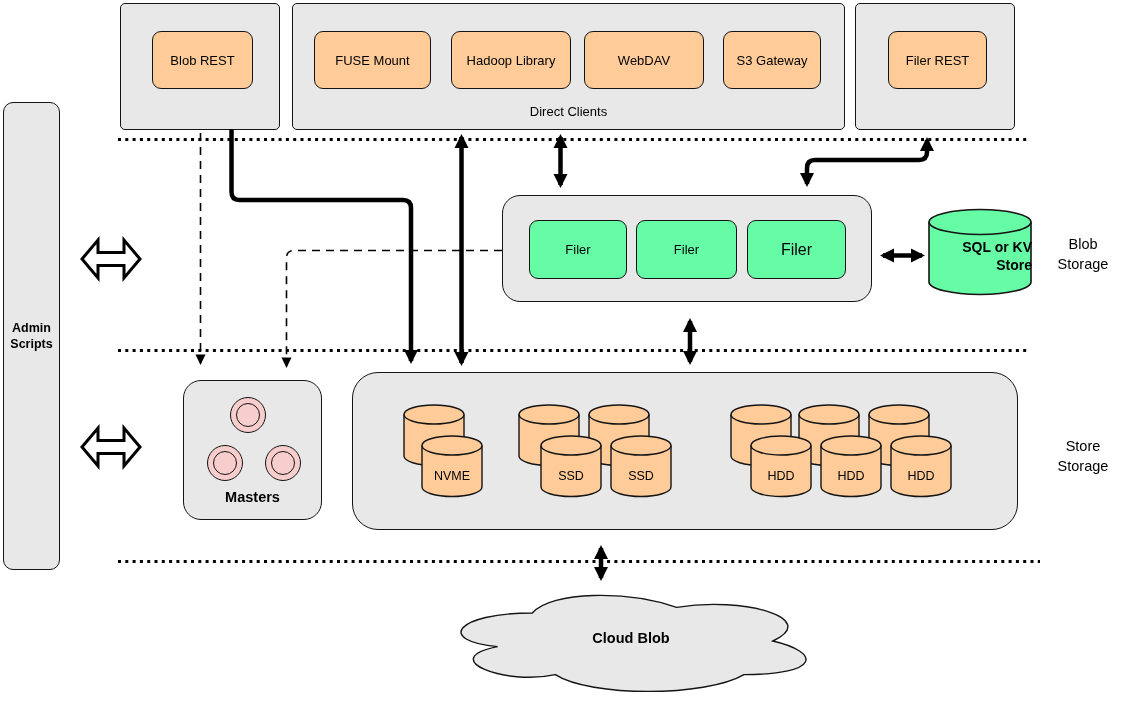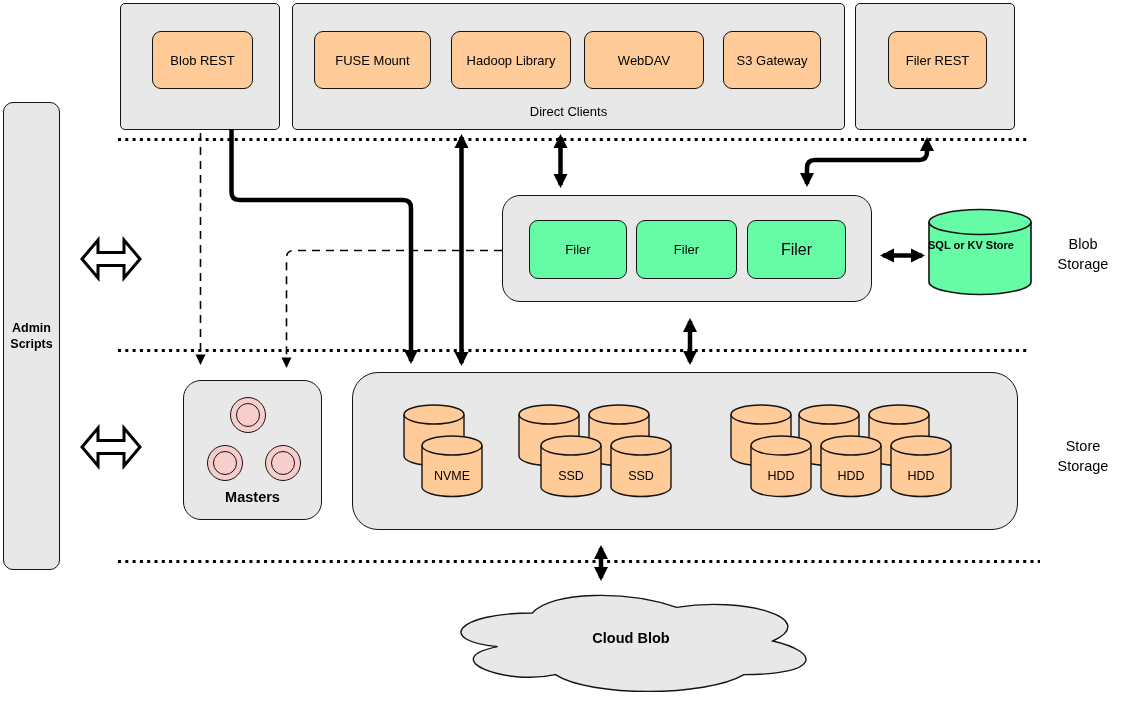--- a/index.html
+++ b/index.html
@@ -10,21 +10,21 @@
   .node{position:absolute;background:var(--client-fill);border:1.4px solid #141414;border-radius:9px;box-sizing:border-box;
         display:flex;align-items:center;justify-content:center;font-size:13px;}
   .node.green{background:var(--filer-fill);}
   .caption{position:absolute;text-align:center;font-size:13px;}
   .section-label{position:absolute;text-align:center;font-size:14.5px;line-height:1.4;}
   .bold{font-weight:bold;}
   .cyl{position:absolute;width:62px;height:62px;}
   .cyl svg{display:block;}
   .cyl-label{position:absolute;left:0;right:0;top:27px;text-align:center;font-size:12.5px;margin-top:7px;}
   .sqlcyl{position:absolute;width:104px;height:87px;}
-  .sqlcyl-label{position:absolute;left:0;right:0;top:31px;text-align:left;font-weight:bold;font-size:11px;line-height:1.25;}
+  .sqlcyl-label{position:absolute;left:0;right:0;top:31px;text-align:right;font-weight:bold;font-size:14px;line-height:1.25;}
   .mnode{position:absolute;width:36px;height:36px;border:1.6px solid #141414;border-radius:50%;
          background:var(--master-node-fill);display:flex;align-items:center;justify-content:center;box-sizing:border-box;}
   .mnode-inner{width:24px;height:24px;border:1.6px solid #141414;border-radius:50%;background:var(--master-node-fill);box-sizing:border-box;}
   .admin-bar{position:absolute;left:3px;top:102px;width:57px;height:468px;background:var(--container-fill);
              border:1.4px solid #141414;border-radius:10px;box-sizing:border-box;
              display:flex;align-items:center;justify-content:center;text-align:center;
              font-weight:bold;font-size:12.5px;line-height:1.3;}
   .cloud-label{position:absolute;left:436px;top:630px;width:390px;text-align:center;font-weight:bold;font-size:14.5px;}
   svg.layer{position:absolute;left:0;top:0;pointer-events:none;}
   .thick{stroke:#000;stroke-width:4.5;fill:none;stroke-linejoin:round;}

